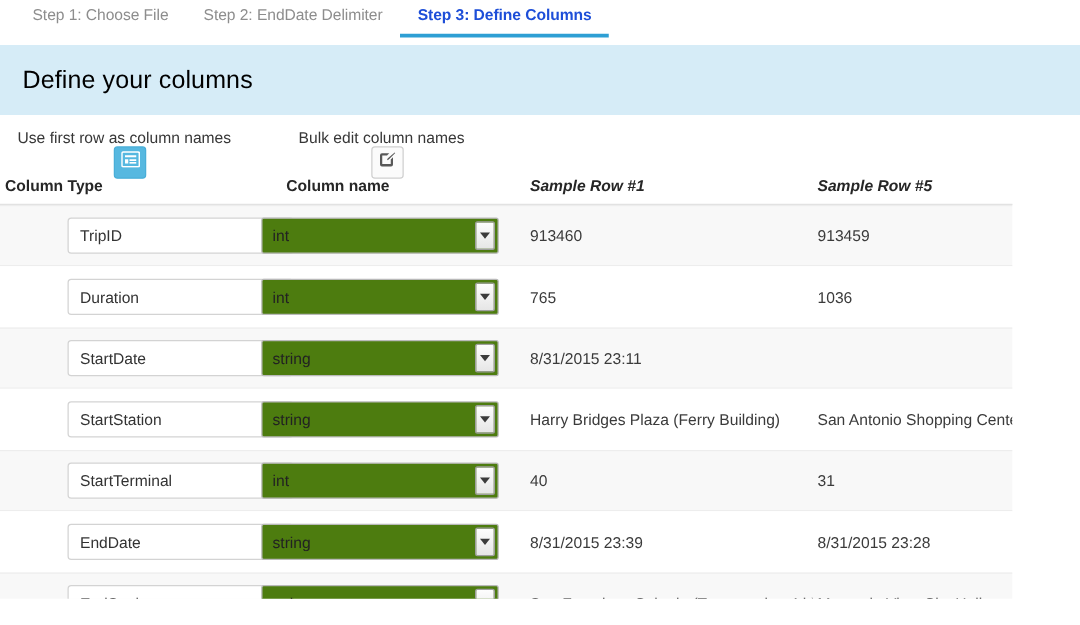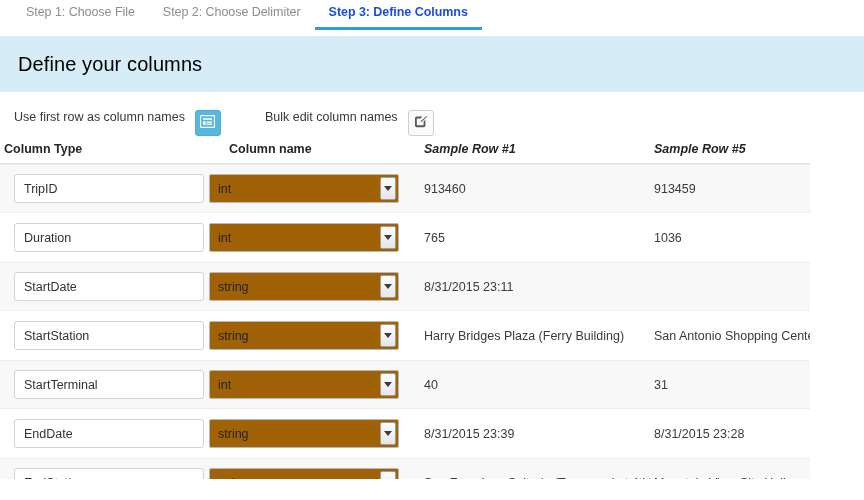--- a/index.html
+++ b/index.html
@@ -64,20 +64,22 @@
   
   .toolbar {
     display: flex;
     align-items: center;
     padding: 18px 0 0 14px;
     height: 44px;
     box-sizing: border-box;
   }
   .tool-group {
     display: flex;
+    align-items: center;
+    flex-direction: column;
   }
   .tool-label {
     font-size: 12.5px;
     color: #373737;
     margin-right: 10px;
     white-space: nowrap;
   }
   .tool-btn {
     width: 26px;
     height: 26px;
@@ -145,33 +147,34 @@
     height: 29px;
     border: 1px solid #d3d3d3;
     border-radius: 3px;
     background: #fff;
     font-size: 12.5px;
     color: #333;
     padding: 0 9px;
     box-sizing: border-box;
     font-family: "Liberation Sans", sans-serif;
     outline: none;
+    margin-left: 40px;
   }
 
   .type-select-wrap {
     position: relative;
     width: 190px;
     height: 29px;
   }
   .type-select {
     width: 190px;
     height: 29px;
     border: 1px solid #b9b9b9;
     border-radius: 2px;
-    background: #a16207;
+    background: #4d7c0f;
     font-size: 12.5px;
     color: #222;
     padding: 0 24px 0 8px;
     box-sizing: border-box;
     font-family: "Liberation Sans", sans-serif;
     -webkit-appearance: none;
     -moz-appearance: none;
     appearance: none;
     outline: none;
     cursor: pointer;
@@ -211,21 +214,21 @@
     overflow: hidden;
   }
 </style>
 </head>
 <body>
 
 <div class="app">
 
   <div class="tabbar" id="tabbar">
       <div class="tab">Step 1: Choose File</div>
-      <div class="tab">Step 2: Choose Delimiter</div>
+      <div class="tab">Step 2: EndDate Delimiter</div>
       <div class="tab active">Step 3: Define Columns</div>
     </div>
 
   <div class="banner">
     <div class="banner-title">Define your columns</div>
   </div>
 
   <div class="toolbar">
     <div class="tool-group">
       <span class="tool-label">Use first row as column names</span>

